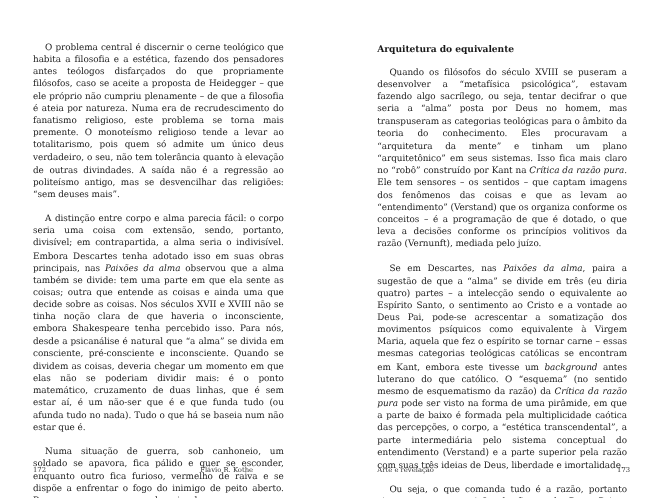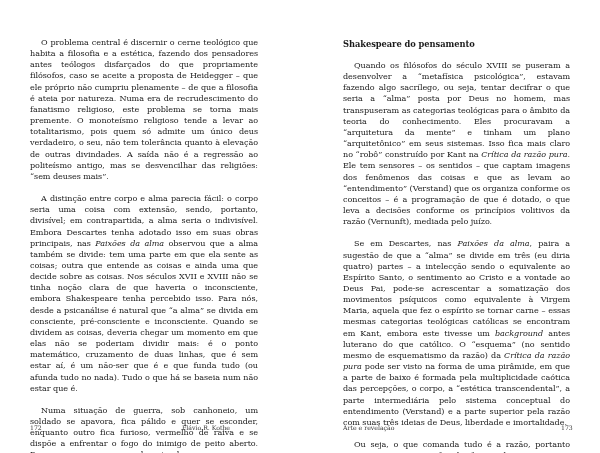--- a/index.html
+++ b/index.html
@@ -30,21 +30,21 @@
     <p class="first">O problema central é discernir o cerne teológico que habita a filosofia e a estética, fazendo dos pensadores antes teólogos disfarçados do que propriamente filósofos, caso se aceite a proposta de Heidegger – que ele próprio não cumpriu plenamente – de que a filosofia é ateia por natureza. Numa era de recrudescimento do fanatismo religioso, este problema se torna mais premente. O monoteísmo religioso tende a levar ao totalitarismo, pois quem só admite um único deus verdadeiro, o seu, não tem tolerância quanto à elevação de outras divindades. A saída não é a regressão ao politeísmo antigo, mas se desvencilhar das religiões: “sem deuses mais”.</p>
     <p><span>A distinção entre corpo e alma parecia fácil: o corpo seria uma coisa com extensão, sendo, portanto, divisível; em contrapartida, a alma seria o indivisível. Embora Descartes tenha adotado isso em suas obras principais, nas </span><em>Paixões da alma</em><span> observou que a alma também se divide: tem uma parte em que ela sente as coisas; outra que entende as coisas e ainda uma que decide sobre as coisas. Nos séculos XVII e XVIII não se tinha noção clara de que haveria o inconsciente, embora Shakespeare tenha percebido isso. Para nós, desde a psicanálise é natural que “a alma” se divida em consciente, pré-consciente e inconsciente. Quando se dividem as coisas, deveria chegar um momento em que elas não se poderiam dividir mais: é o ponto matemático, cruzamento de duas linhas, que é sem estar aí, é um não-ser que é e que funda tudo (ou afunda tudo no nada). Tudo o que há se baseia num não estar que é.</span></p>
     <p>Numa situação de guerra, sob canhoneio, um soldado se apavora, fica pálido e quer se esconder, enquanto outro fica furioso, vermelho de raiva e se dispõe a enfrentar o fogo do inimigo de peito aberto. Para a mesma causa deveria haver as mesmas consequências, e isso não ocorre. Se suas “almas” têm a mesma origem divina, por que reagem de modo oposto? Cada “alma” capta os dados do real, discerne a situação, provoca uma reação somática e uma ação volitiva. Sofrer os dados equivale à figura de Cristo, que corporifica o sofrimento; a intelecção dos dados é feita pelo entendimento, que corresponde ao Espírito Santo, enquanto a expressão divina da vontade é Deus Pai, que decide fazer e desfazer as coisas. Há, porém, além dessa Santíssima Trindade, uma quarta figura, aquela que faz com que o espírito somatize reações corpóreas e que corresponde à figura da Virgem Maria, aquela que fez o espírito se tornar carne e habitar entre humanos.</p>
   </div>
   <div class="footer folio">172</div>
   <div class="footer runner">Flávio R. Kothe</div>
 </div>
 
 <div class="page right">
   <div class="block">
-    <h2>Shakespeare do pensamento</h2>
+    <h2>Arquitetura do equivalente</h2>
     <p><span>Quando os filósofos do século XVIII se puseram a desenvolver a “metafísica psicológica”, estavam fazendo algo sacrílego, ou seja, tentar decifrar o que seria a “alma” posta por Deus no homem, mas transpuseram as categorias teológicas para o âmbito da teoria do conhecimento. Eles procuravam a “arquitetura da mente” e tinham um plano “arquitetônico” em seus sistemas. Isso fica mais claro no “robô” construído por Kant na </span><em>Crítica da razão pura</em><span>. Ele tem sensores – os sentidos – que captam imagens dos fenômenos das coisas e que as levam ao “entendimento” (Verstand) que os organiza conforme os conceitos – é a programação de que é dotado, o que leva a decisões conforme os princípios volitivos da razão (Vernunft), mediada pelo juízo.</span></p>
     <p><span>Se em Descartes, nas </span><em>Paixões da alma</em><span>, paira a sugestão de que a “alma” se divide em três (eu diria quatro) partes – a intelecção sendo o equivalente ao Espírito Santo, o sentimento ao Cristo e a vontade ao Deus Pai, pode-se acrescentar a somatização dos movimentos psíquicos como equivalente à Virgem Maria, aquela que fez o espírito se tornar carne – essas mesmas categorias teológicas católicas se encontram em Kant, embora este tivesse um </span><em>background</em><span> antes luterano do que católico. O “esquema” (no sentido mesmo de esquematismo da razão) da </span><em>Crítica da razão pura</em><span> pode ser visto na forma de uma pirâmide, em que a parte de baixo é formada pela multiplicidade caótica das percepções, o corpo, a “estética transcendental”, a parte intermediária pelo sistema conceptual do entendimento (Verstand) e a parte superior pela razão com suas três ideias de Deus, liberdade e imortalidade.</span></p>
     <p>Ou seja, o que comanda tudo é a razão, portanto vista como transposição da figura de Deus Pai, o entendimento que é a intelecção das coisas seria a transposição do Espírito Santo, enquanto que aquele que carrega o que se sente, o estético, seria o equivalente a Cristo. Depois de apresentar esse tríptico, Kant lembra de colocar entre a segunda e a terceira instância a faculdade do juízo, que fica transpondo as ordens da razão para as atividades concretas, ou seja, é a Virgem Maria que reaparece, aquela que faz o espírito se tornar carne e decisão concreta, a mediação do divino com o humano. Kant usa explicitamente o termo “arquitetura” para designar a estrutura da mente.</p>
 
   </div>
   <div class="footer runner">Arte e revelação</div>
   <div class="footer folio">173</div>
 </div>
 
 </body></html>

